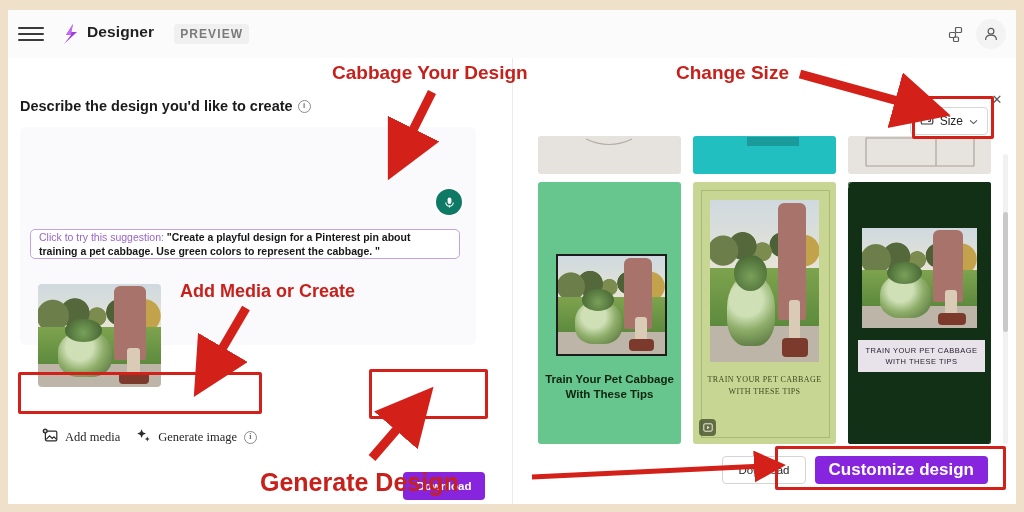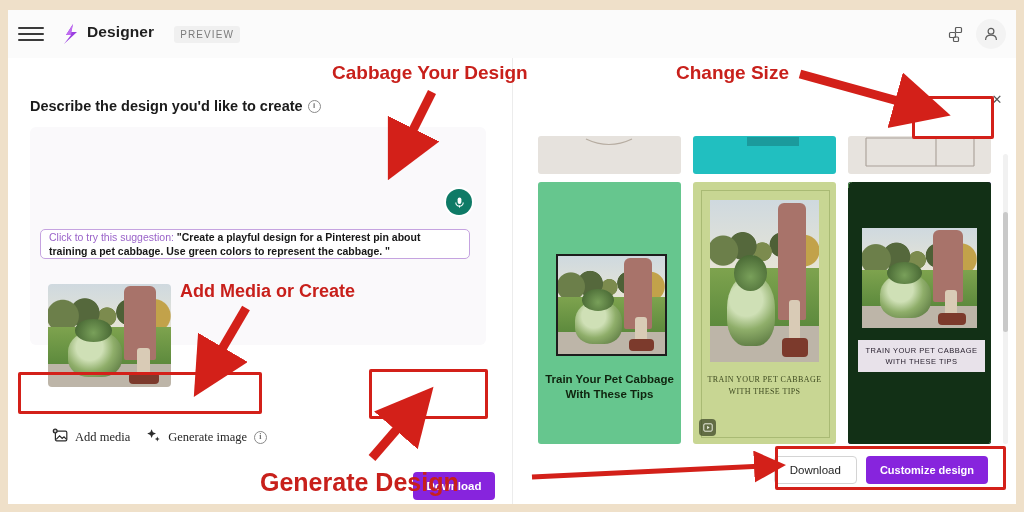--- a/index.html
+++ b/index.html
@@ -20,30 +20,30 @@
     background:#fbfbfb;border-bottom:1px solid #ededed;
     display:flex;align-items:center;
   }
   .hamburger{margin-left:10px;width:26px;height:26px;display:flex;flex-direction:column;
     justify-content:center;gap:4px;cursor:pointer;}
   .hamburger i{display:block;height:2px;background:#3a3a3a;border-radius:1px;}
   .brand{display:flex;align-items:flex-start;gap:7px;margin-left:16px;}
   .brand-logo{width:20px;height:22px;position:relative;}
   .brand-name{font-size:15.5px;font-weight:700;color:#1f1f1f;letter-spacing:.1px;}
   .preview-chip{
-    margin-left:20px;font-size:10px;letter-spacing:1.1px;color:#7b7b7b;
-    background:#f0f0f0;border-radius:3px;padding:3px 6px;font-weight:400;
+    margin-left:20px;font-size:12px;letter-spacing:1.1px;color:#7b7b7b;
+    background:#f0f0f0;border-radius:3px;padding:3px 6px;font-weight:700;
   }
   .topbar-right{margin-left:auto;display:flex;align-items:center;gap:6px;margin-right:10px;}
   .tb-icon{width:30px;height:30px;border-radius:4px;display:flex;align-items:center;justify-content:center;cursor:pointer;}
   .tb-icon.acct{background:#f3f3f3;border-radius:50%;}
 
   
   .left-pane{position:absolute;left:0;top:48px;width:504px;height:446px;background:#fff;}
-  .left-inner{position:absolute;left:22px;top:40px;width:456px;}
+  .left-inner{position:absolute;left:12px;top:40px;width:456px;}
   .section-title{
     font-size:14.5px;color:#1b1b1b;font-weight:600;display:flex;align-items:center;gap:5px;
   }
   .info-circ{
     display:inline-block;width:11px;height:11px;border:1.1px solid #8a8a8a;border-radius:50%;
     font-size:8px;line-height:10px;text-align:center;color:#6e6e6e;font-weight:700;
   }
   .prompt-card{
     margin-top:13px;width:456px;height:218px;background:#faf9fb;border-radius:6px;position:relative;
   }
@@ -123,21 +123,21 @@
 
   .bottom-actions{
     position:absolute;right:28px;bottom:20px;display:flex;align-items:flex-start;gap:9px;
   }
   .dl-btn{
     border:1px solid #d4d4d4;background:#fff;border-radius:4px;height:28px;padding:0 15px;
     font-size:11.5px;color:#1f1f1f;display:flex;align-items:center;cursor:pointer;
   }
   .cust-btn{
     background:#8724dd;border-radius:4px;height:28px;padding:0 14px;color:#fff;
-    font-size:11px;font-weight:700;display:flex;align-items:center;cursor:pointer;border:none;
+    font-size:17px;font-weight:700;display:flex;align-items:center;cursor:pointer;border:none;
   }
   .scrollbar{
     position:absolute;right:8px;top:96px;width:5px;height:290px;background:#f1f1f1;border-radius:3px;
   }
   .scrollbar i{position:absolute;left:0;top:58px;width:5px;height:120px;background:#c9c9c9;border-radius:3px;display:block;}
 
   
   .scene{position:absolute;inset:0;}
   .sky{position:absolute;left:0;top:0;right:0;height:42%;background:linear-gradient(#cfd9df,#e6e4d6);}
   .trees{position:absolute;left:0;top:6%;right:0;height:36%;
@@ -287,20 +287,34 @@
 
   </div>
 
   <div class="v-divider"></div>
 
   <div class="right-pane">
 
     <div class="close-x">✕</div>
 
 
+    <div class="size-btn">
+      <span>
+        <svg width="14" height="13" viewBox="0 0 14 13" fill="none" stroke="#3a3a3a" stroke-width="1.15">
+          <rect x="1.2" y="2" width="11.6" height="9" rx="1.3"></rect>
+          <path d="M3.6 4.6h2.4M3.6 4.6v2.4M10.4 8.4H8M10.4 8.4V6"></path>
+        </svg>
+      </span>
+      <span>Size</span>
+      <span>
+        <svg width="9" height="6" viewBox="0 0 9 6" fill="none" stroke="#555" stroke-width="1.1">
+          <path d="M1 1.3 L4.5 4.6 L8 1.3"></path>
+        </svg>
+      </span>
+    </div>
 
     <div class="results">
 
       <div class="row-clip">
         <div class="clip-card" style="background:#e6e2dd;">
           <svg width="143" height="38" viewBox="0 0 143 38">
               <path d="M48 3 q23 11 46 0" fill="none" stroke="#b6aca1" stroke-width="1.2"></path>
             </svg>
         </div>
         <div class="clip-card" style="background:#21bfc0;">

